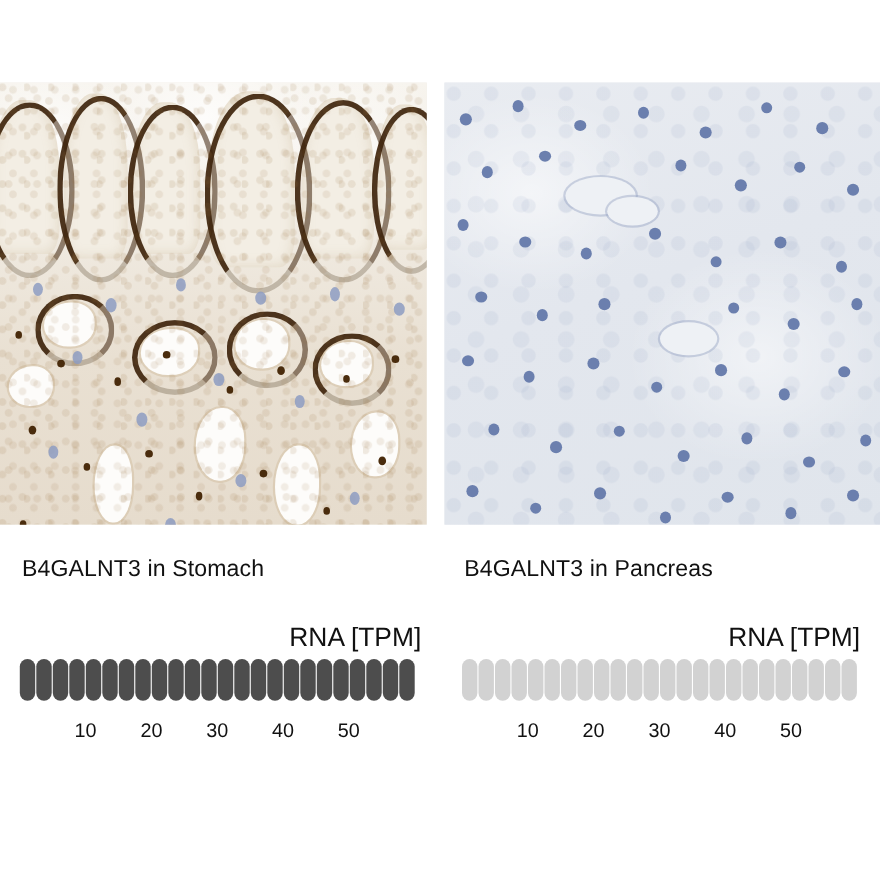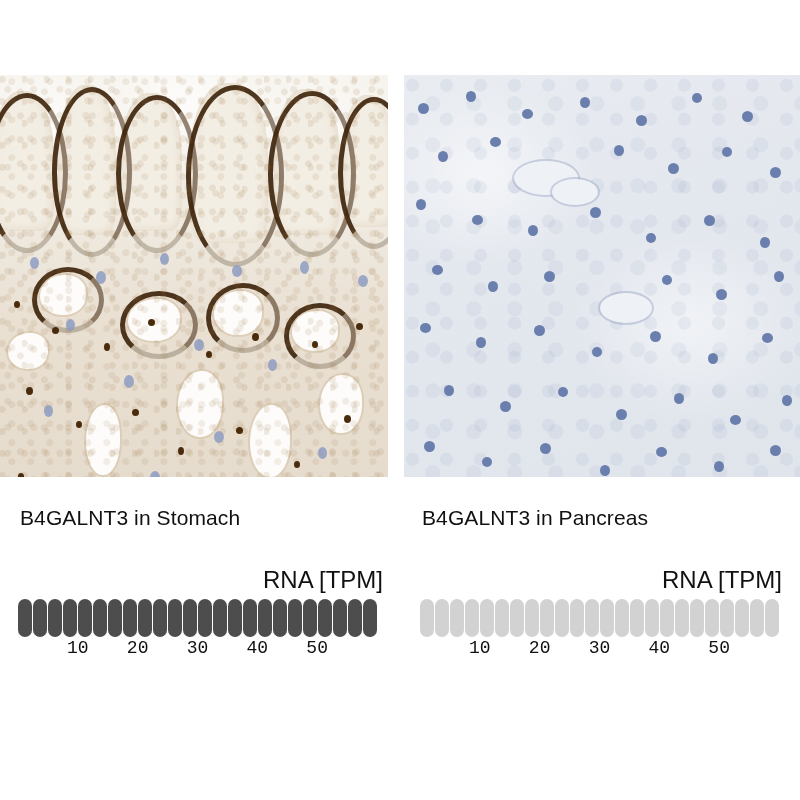--- a/index.html
+++ b/index.html
@@ -160,23 +160,22 @@
   .bar .seg {
     width: 14px;
     height: 38px;
     border-radius: 7px;
   }
   .bar.high .seg { background: #4d4d4d; }
   .bar.low  .seg { background: #d2d2d2; }
 
   .ticks {
     position: absolute;
-    top: 72px;
+    top: 88px;
     height: 22px;
-    font-family: Liberation Mono, monospace;
   }
   .tick {
     position: absolute;
     top: 0;
     font-size: 18px;
     color: #111111;
     transform: translateX(-50%);
     white-space: nowrap;
   }
 </style>

